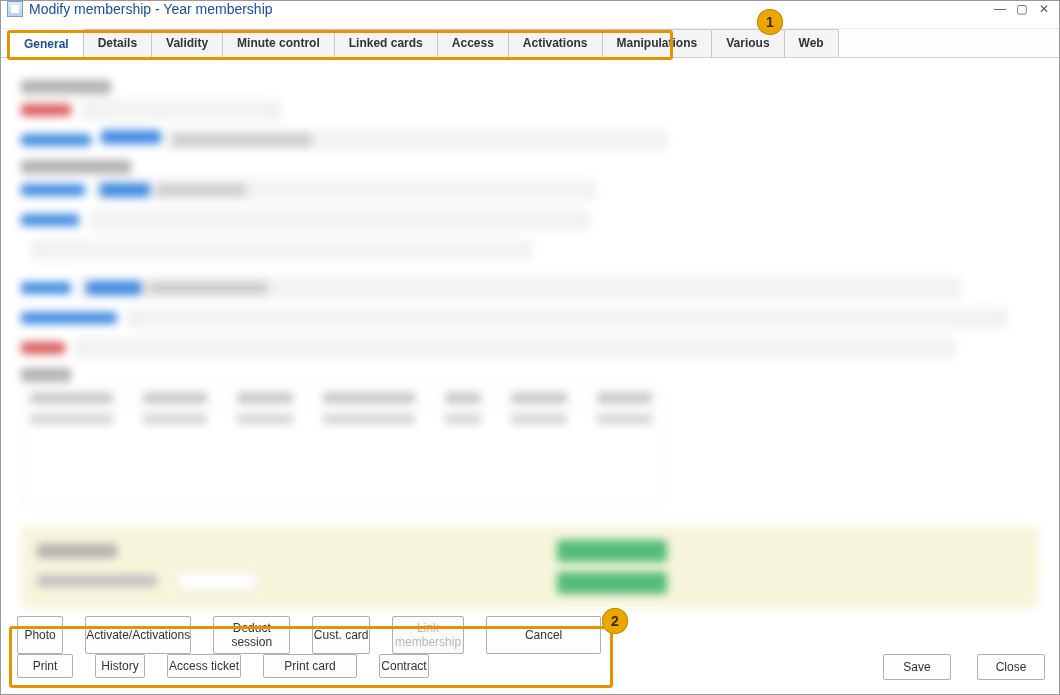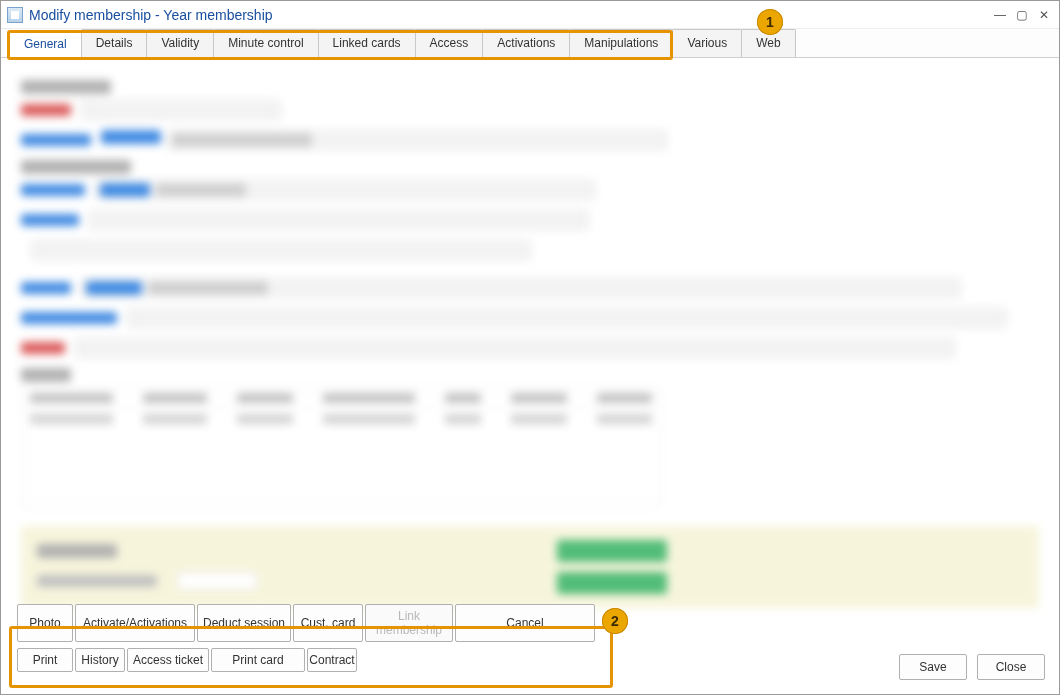--- a/index.html
+++ b/index.html
@@ -13,21 +13,21 @@
   width: 1060px;
   height: 695px;
   background: #ffffff;
   border: 1px solid #999;
   position: relative;
   overflow: hidden;
 }
 .titlebar {
   height: 28px;
   display: flex;
-  align-items: center;
+  align-items: flex-start;
   padding: 0 6px;
   background: #ffffff;
   border-bottom: 1px solid #eee;
 }
 .titlebar-icon {
   width: 16px; height: 16px;
   border: 1px solid #7aa3cc;
   background: linear-gradient(#dbeaf6,#b7d2ea);
   margin-right: 6px;
   position: relative;
@@ -45,20 +45,21 @@
   width: 18px; height: 16px;
   display: inline-flex; align-items: center; justify-content: center;
   color: #555; font-size: 12px; cursor: pointer;
   font-family: Arial, sans-serif;
 }
 .tabbar {
   display: flex;
   padding: 0 8px;
   border-bottom: 1px solid #d0d0d0;
   background: #fdfdfd;
+  font-weight: bold;
 }
 .tab {
   padding: 6px 14px;
   border: 1px solid #c8c8c8;
   border-bottom: none;
   background: #f4f4f4;
   margin-right: 0;
   margin-left: -1px;
   cursor: pointer;
   color: #333;
@@ -118,37 +119,37 @@
 .yellow-area .left { display:flex; flex-direction:column; gap:14px;}
 .yellow-area .right { display:flex; flex-direction:column; gap:10px;}
 .greenbtn { width:110px; height:22px; background:#3fb66a; border-radius:2px;}
 
 .button-tray {
   position: absolute;
   left: 8px; bottom: 8px;
   width: 600px;
   padding: 6px 8px 8px 8px;
 }
-.btn-row { display:flex; gap:2px; margin-bottom:6px; flex-wrap: nowrap;}
+.btn-row { display:flex; gap:22px; flex-wrap: nowrap;}
 .btn {
   border: 1px solid #b0b0b0;
   background: #fdfdfd;
   padding: 4px 0;
   font-size: 12px;
   color: #333;
   cursor: pointer;
   text-align: center;
   border-radius: 2px;
 }
 .btn.disabled { color: #b8b8b8; cursor: default; background:#fafafa;}
 .btn.cancel { width: 140px; }
 .right-buttons {
   position: absolute;
   right: 14px; bottom: 14px;
-  display: flex; gap: 10px;
+  display: flex; gap: 26px;
 }
 .right-buttons .btn { width: 68px; padding:5px 0;}
 
 .annot-box {
   position: absolute;
   border: 3px solid #e59400;
   border-radius: 3px;
   pointer-events: none;
   z-index: 50;
 }
@@ -287,21 +288,21 @@
         <button class="btn" style="width: 56px;">Photo</button>
         <button class="btn" style="width: 120px;">Activate/Activations</button>
         <button class="btn" style="width: 94px;">Deduct session</button>
         <button class="btn" style="width: 70px;">Cust. card</button>
         <button class="btn disabled" style="width: 88px;">Link membership</button>
         <button class="btn cancel" style="width: 140px;">Cancel</button>
       </div>
     <div class="btn-row" id="tray-row2">
         <button class="btn" style="width: 56px;">Print</button>
         <button class="btn" style="width: 50px;">History</button>
-        <button class="btn" style="width: 82px;">Access ticket</button>
+        <button class="btn" style="width: 74px;">Access ticket</button>
         <button class="btn" style="width: 94px;">Print card</button>
         <button class="btn" style="width: 50px;">Contract</button>
       </div>
   </div>
 
   <div class="annot-box" style="left:8px; bottom:6px; width:604px; height:62px;"></div>
   <div class="annot-badge" style="left:601px; bottom:60px;">2</div>
 
   <div class="right-buttons">
     <button class="btn">Save</button>

